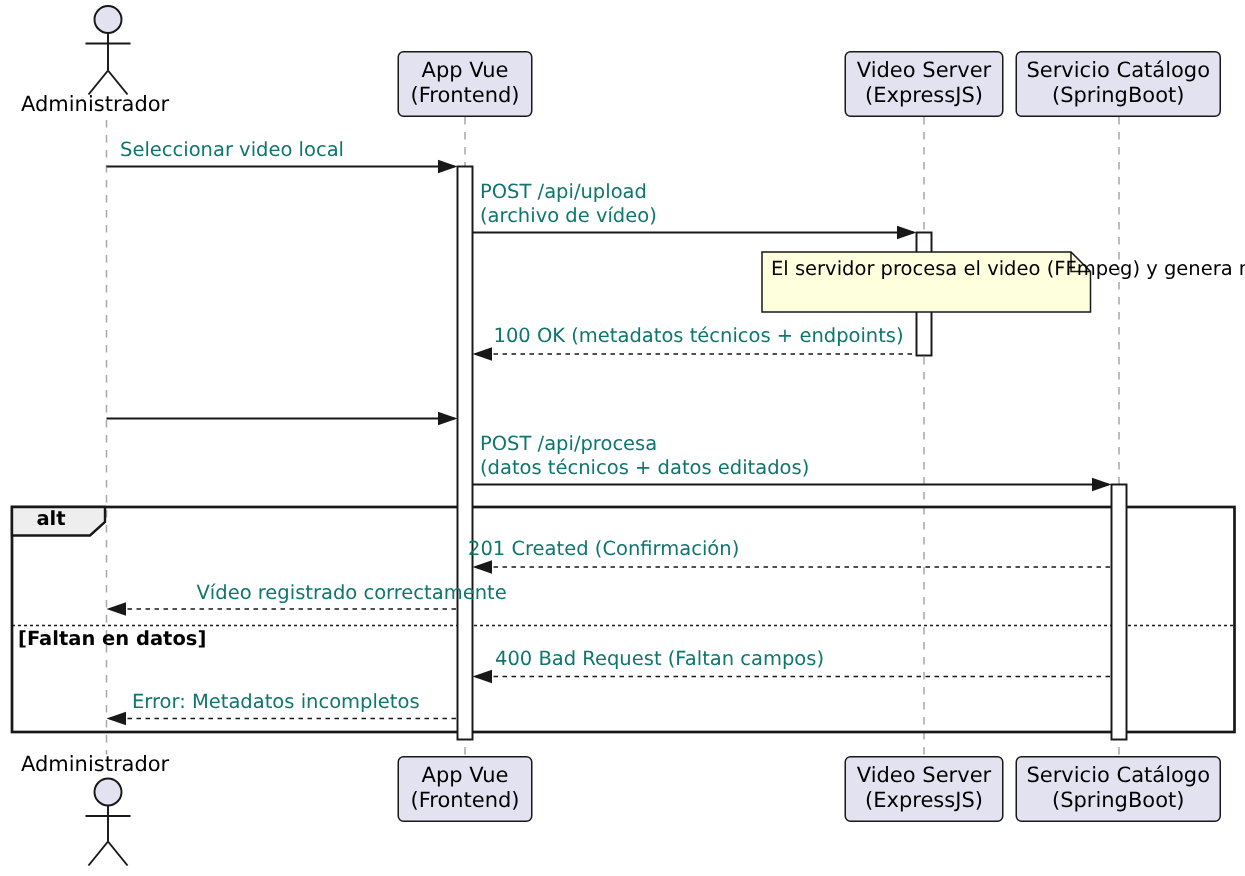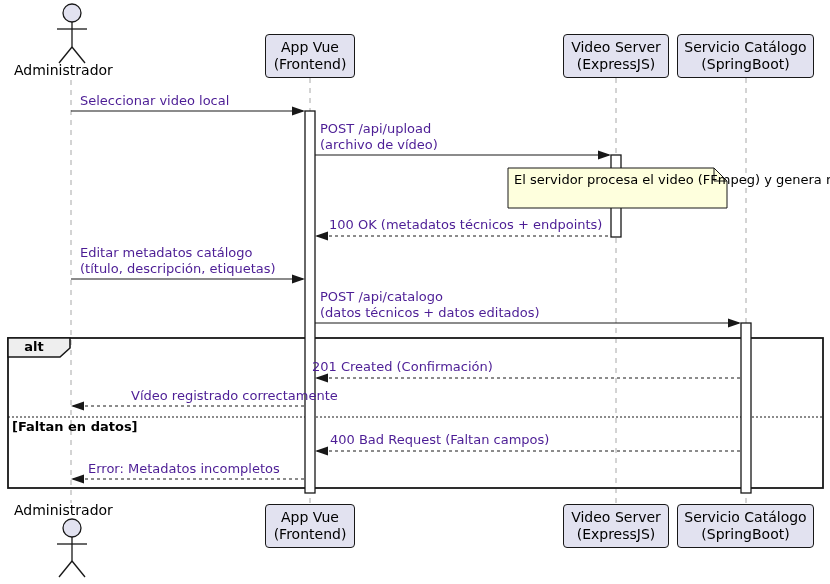--- a/index.html
+++ b/index.html
@@ -1,21 +1,21 @@
 <!DOCTYPE html>
 <html><head>
 <meta charset="utf-8">
 <style>
   html,body{margin:0;padding:0;background:#ffffff;}
   .stage{
     position:relative;width:830px;height:584px;background:#ffffff;overflow:hidden;
     font-family:"DejaVu Sans","Liberation Sans",sans-serif;color:#000;
   }
   svg.layer{position:absolute;left:0;top:0;}
-  .lbl{position:absolute;font-size:13px;line-height:16px;white-space:nowrap;color:#4c1d95;}
+  .lbl{position:absolute;font-size:13px;line-height:16px;white-space:nowrap;color:#0f766e;}
   .lbl .ln{display:block;}
   .actor-label{position:absolute;font-size:14px;line-height:15px;white-space:nowrap;}
   .pbox{
     position:absolute;width:90px;height:44px;background:#E2E2F0;border:1.5px solid #181818;
     border-radius:4px;display:flex;flex-direction:column;align-items:center;justify-content:center;
     font-size:14px;line-height:17px;text-align:center;box-sizing:border-box;white-space:nowrap;
   }
   .cond{position:absolute;font-size:13px;font-weight:bold;white-space:nowrap;}
   .alt-kw{position:absolute;left:8px;top:339px;width:52px;text-align:center;font-size:13px;font-weight:bold;}
   .note-text{position:absolute;left:514px;top:172px;font-size:13px;line-height:16px;white-space:nowrap;}
@@ -129,27 +129,23 @@
 
   <div class="lbl" style="left:80px;top:93px;">Seleccionar video local</div>
 
   <div class="lbl" style="left:320px;top:121px;">
     <span class="ln">POST /api/upload</span>
     <span class="ln">(archivo de vídeo)</span>
   </div>
 
   <div class="lbl" style="left:329px;top:217px;">100 OK (metadatos técnicos + endpoints)</div>
 
-  <div class="lbl" style="left:80px;top:245px;">
-    <span class="ln">Editar metadatos catálogo</span>
-    <span class="ln">(título, descripción, etiquetas)</span>
-  </div>
 
   <div class="lbl" style="left:320px;top:289px;">
-    <span class="ln">POST /api/catalogo</span>
+    <span class="ln">POST /api/procesa</span>
     <span class="ln">(datos técnicos + datos editados)</span>
   </div>
 
   <div class="lbl" style="left:312px;top:359px;">201 Created (Confirmación)</div>
   <div class="lbl" style="left:88px;top:388px;margin-left:43px;">Vídeo registrado correctamente</div>
   <div class="lbl" style="left:330px;top:432px;">400 Bad Request (Faltan campos)</div>
   <div class="lbl" style="left:88px;top:461px;">Error: Metadatos incompletos</div>
 
   <div class="note-text">
     <span class="ln">El servidor procesa el video</span>

